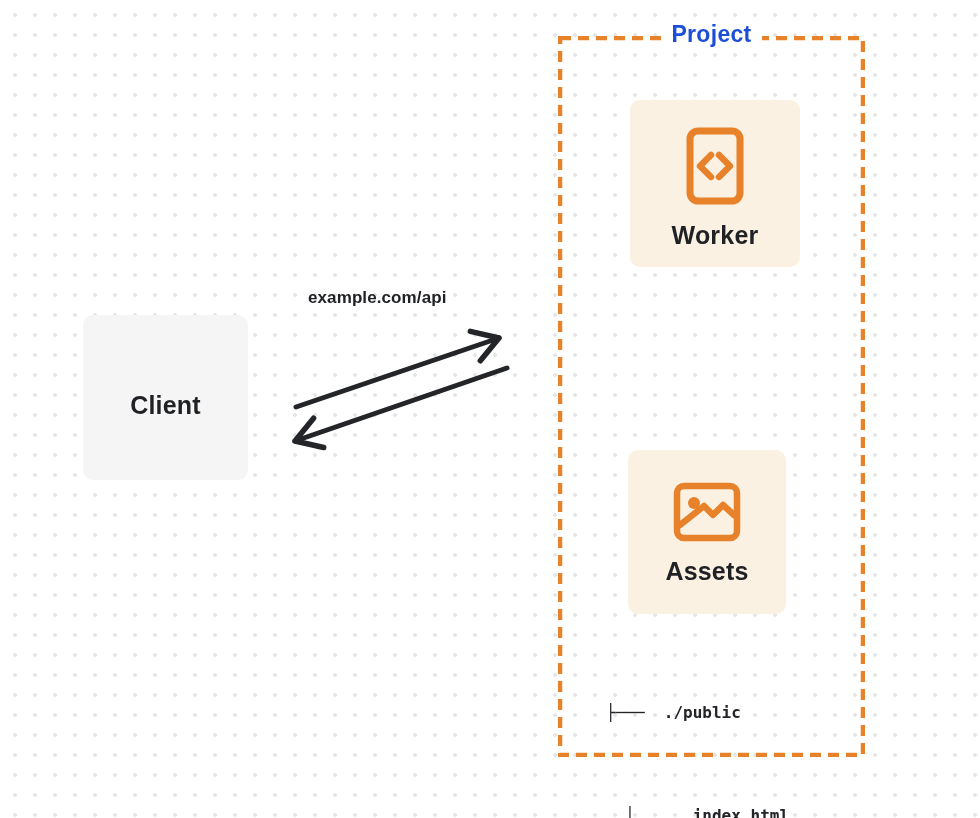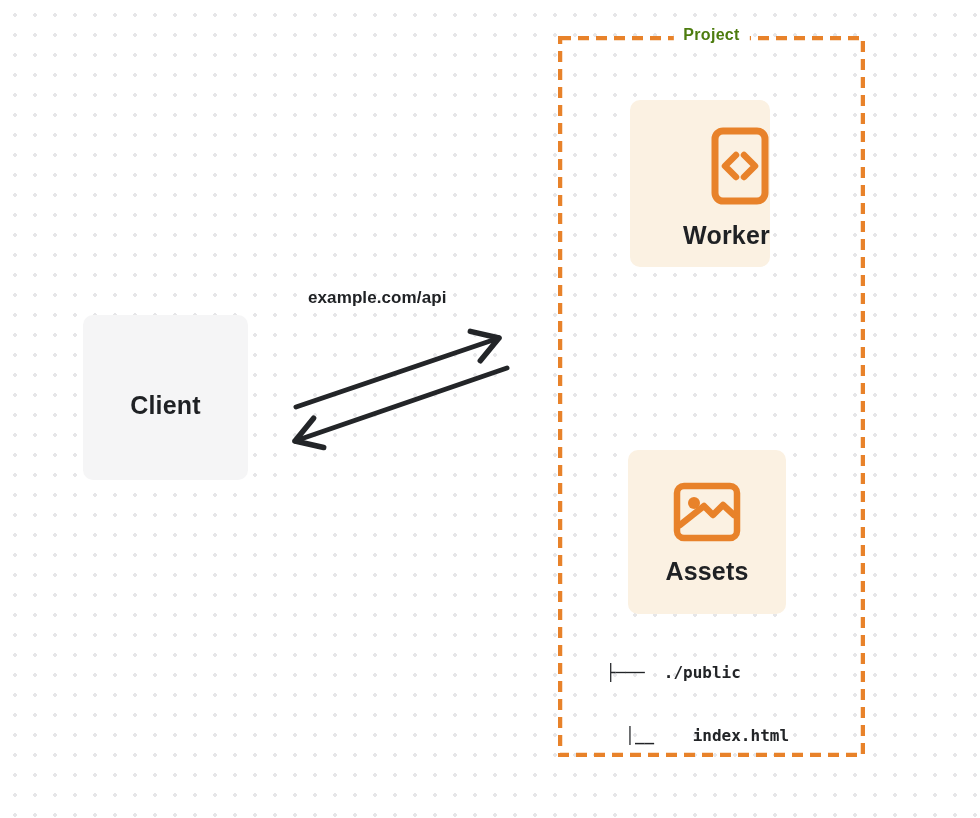--- a/index.html
+++ b/index.html
@@ -81,42 +81,41 @@
     height: 100%;
     pointer-events: none;
   }
   .project-title {
     position: absolute;
     left: 50%;
     top: 0;
     transform: translate(-50%, -54%);
     background: #ffffff;
     padding: 2px 10px;
-    font-size: 16px;
+    font-size: 23px;
     font-weight: 700;
-    color: #4d7c0f;
+    color: #1d4ed8;
     letter-spacing: 0.3px;
     white-space: nowrap;
   }
 
   
   .tile {
     position: absolute;
     background: #fbf1e2;
     border-radius: 10px;
     display: flex;
     flex-direction: column;
     align-items: center;
   }
   .tile-worker {
     left: 72px;
     top: 64px;
-    width: 140px;
+    width: 170px;
     height: 167px;
-    align-items: flex-end;
   }
   .tile-assets {
     left: 70px;
     top: 414px;
     width: 158px;
     height: 164px;
   }
   .tile-worker .tile-icon { margin-top: 26px; height: 80px; }
   .tile-assets .tile-icon { margin-top: 32px; height: 60px; }
   .tile-label {
@@ -132,21 +131,21 @@
     position: absolute;
     left: 48px;
     top: 584px;
     font-family: "DejaVu Sans Mono", "Liberation Mono", monospace;
     font-size: 16px;
     font-weight: 700;
     line-height: 21px;
     color: #222427;
     white-space: pre;
   }
-  .file-tree .tree-line { white-space: pre; }
+  .file-tree .tree-line { white-space: pre; margin-top: 40px; }
 </style>
 </head>
 <body>
 
 <div class="canvas">
 
   <div class="client-box">
     <span class="client-label">Client</span>
   </div>
 

